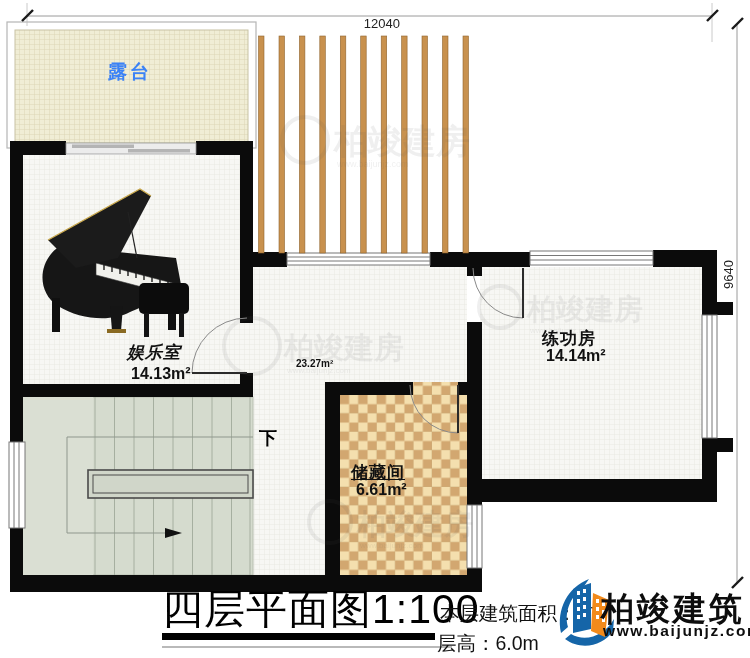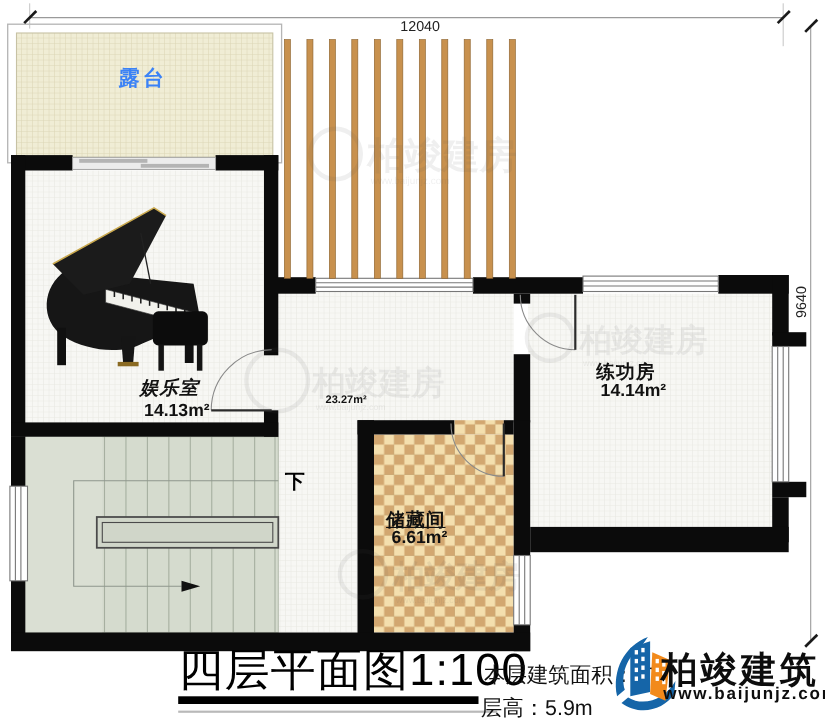--- a/index.html
+++ b/index.html
@@ -258,21 +258,21 @@
 <div class="title-row">
   <span>四层平面图</span><span>1:100</span>
 </div>
 <div class="u-thick"></div>
 <div class="u-thin"></div>
 
 <div class="meta" style="left:440px;top:600px;">
   <span>本层建筑面积：</span><span>7</span>
 </div>
 <div class="m2-peek">m²</div>
-<div class="meta" style="left:437px;top:630px;">层高：5.9m</div>
+<div class="meta" style="left:437px;top:630px;">层高：6.0m</div>
 
 <svg class="logo-icon" width="62" height="76" viewBox="0 0 62 76">
   <path d="M8,58 C3,34 15,12 36,4 L29,14 C17,22 11,38 15,52 Z" fill="#1565a8"></path>
   <path d="M12,64 C28,76 50,71 60,56 L61,44 C52,60 33,68 18,59 Z" fill="#1565a8"></path>
   <polygon points="20,14 38,8 38,54 20,58" fill="#1565a8"></polygon>
   <g fill="#ffffff">
     <rect x="24" y="16" width="3" height="4"></rect>
         <rect x="30" y="14" width="3" height="4"></rect>
     <rect x="24" y="24" width="3" height="4"></rect>
         <rect x="30" y="22" width="3" height="4"></rect>

